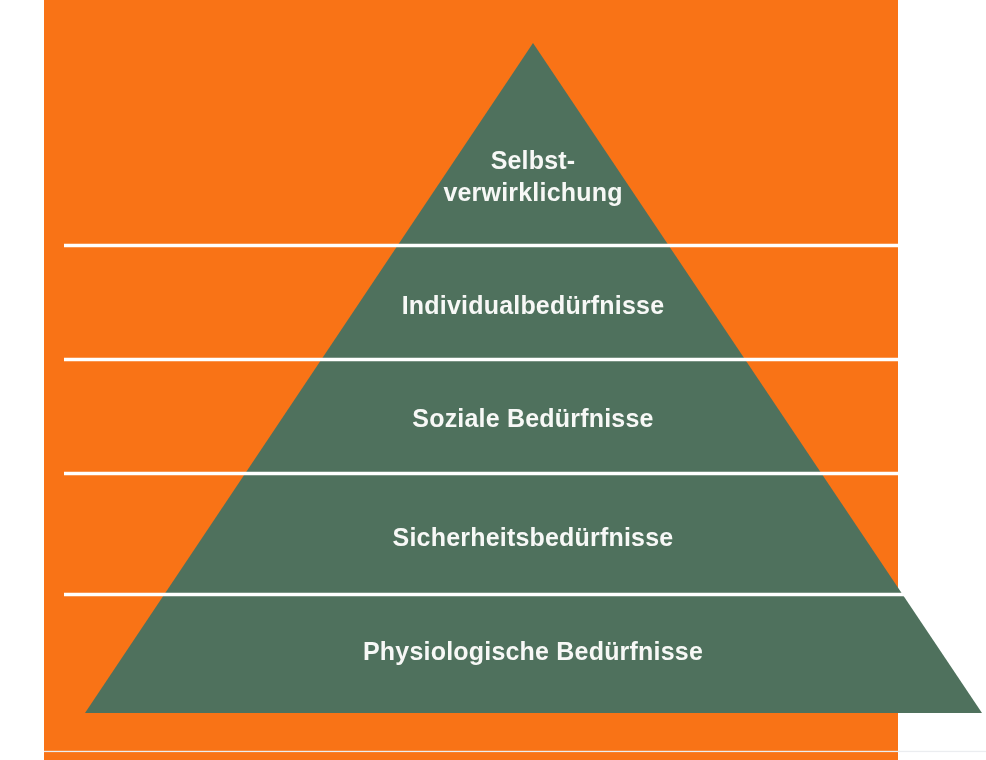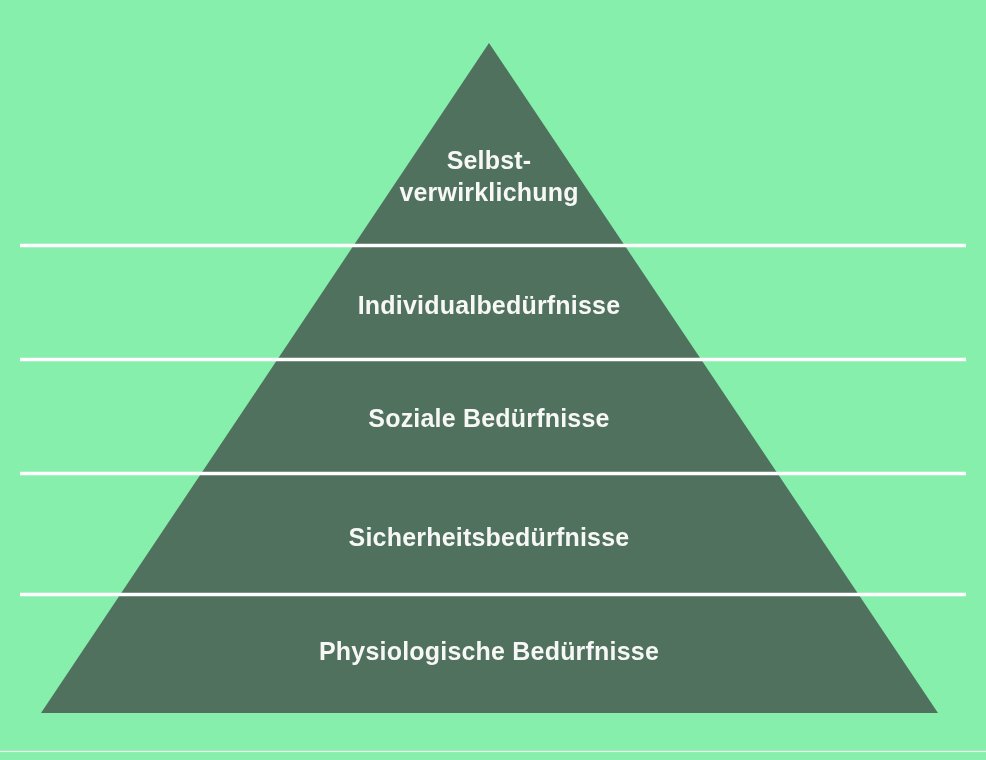--- a/index.html
+++ b/index.html
@@ -6,23 +6,24 @@
     margin: 0;
     padding: 0;
     background: #ffffff;
     width: 986px;
     height: 760px;
     overflow: hidden;
     font-family: "Liberation Sans", sans-serif;
   }
   .stage {
     position: relative;
-    width: 986px;
+    width: 854px;
     height: 760px;
-    background: #86efac;
+    background: #f97316;
+    margin-left: 44px;
   }
   svg.pyramid {
     display: block;
     width: 986px;
     height: 760px;
   }
   svg.pyramid text {
     font-family: "Liberation Sans", sans-serif;
     font-weight: 600;
     font-size: 25px;

